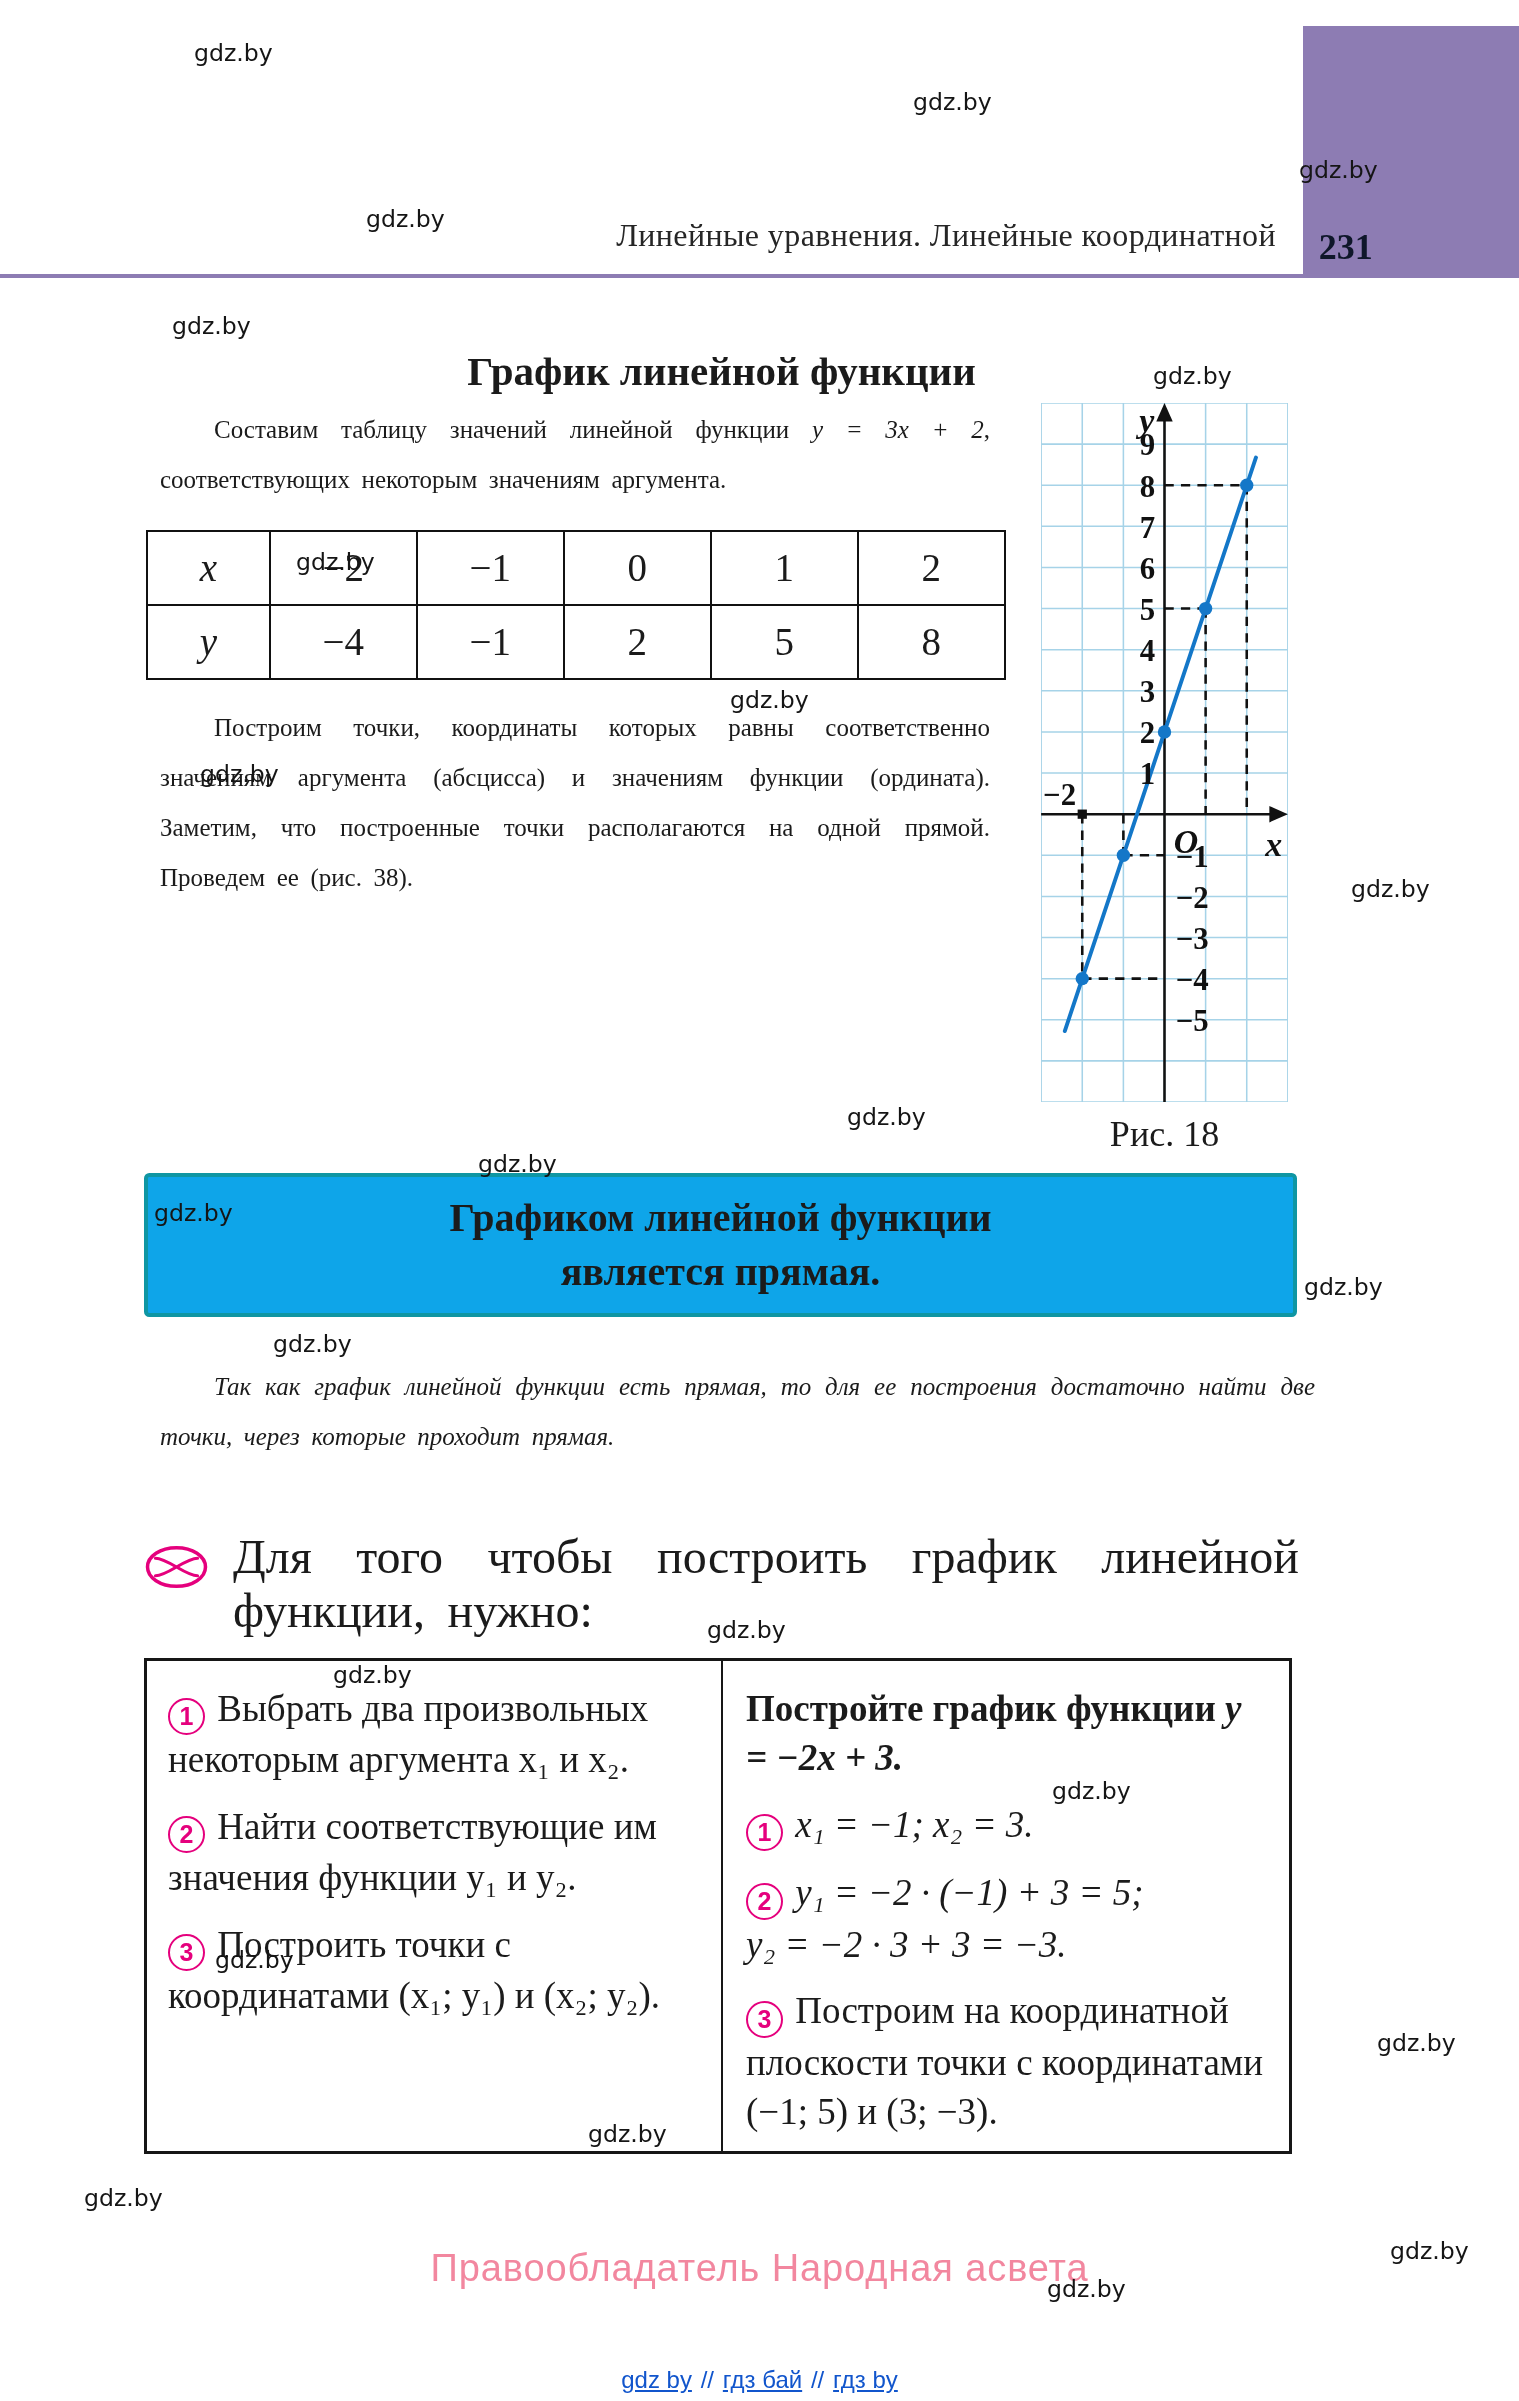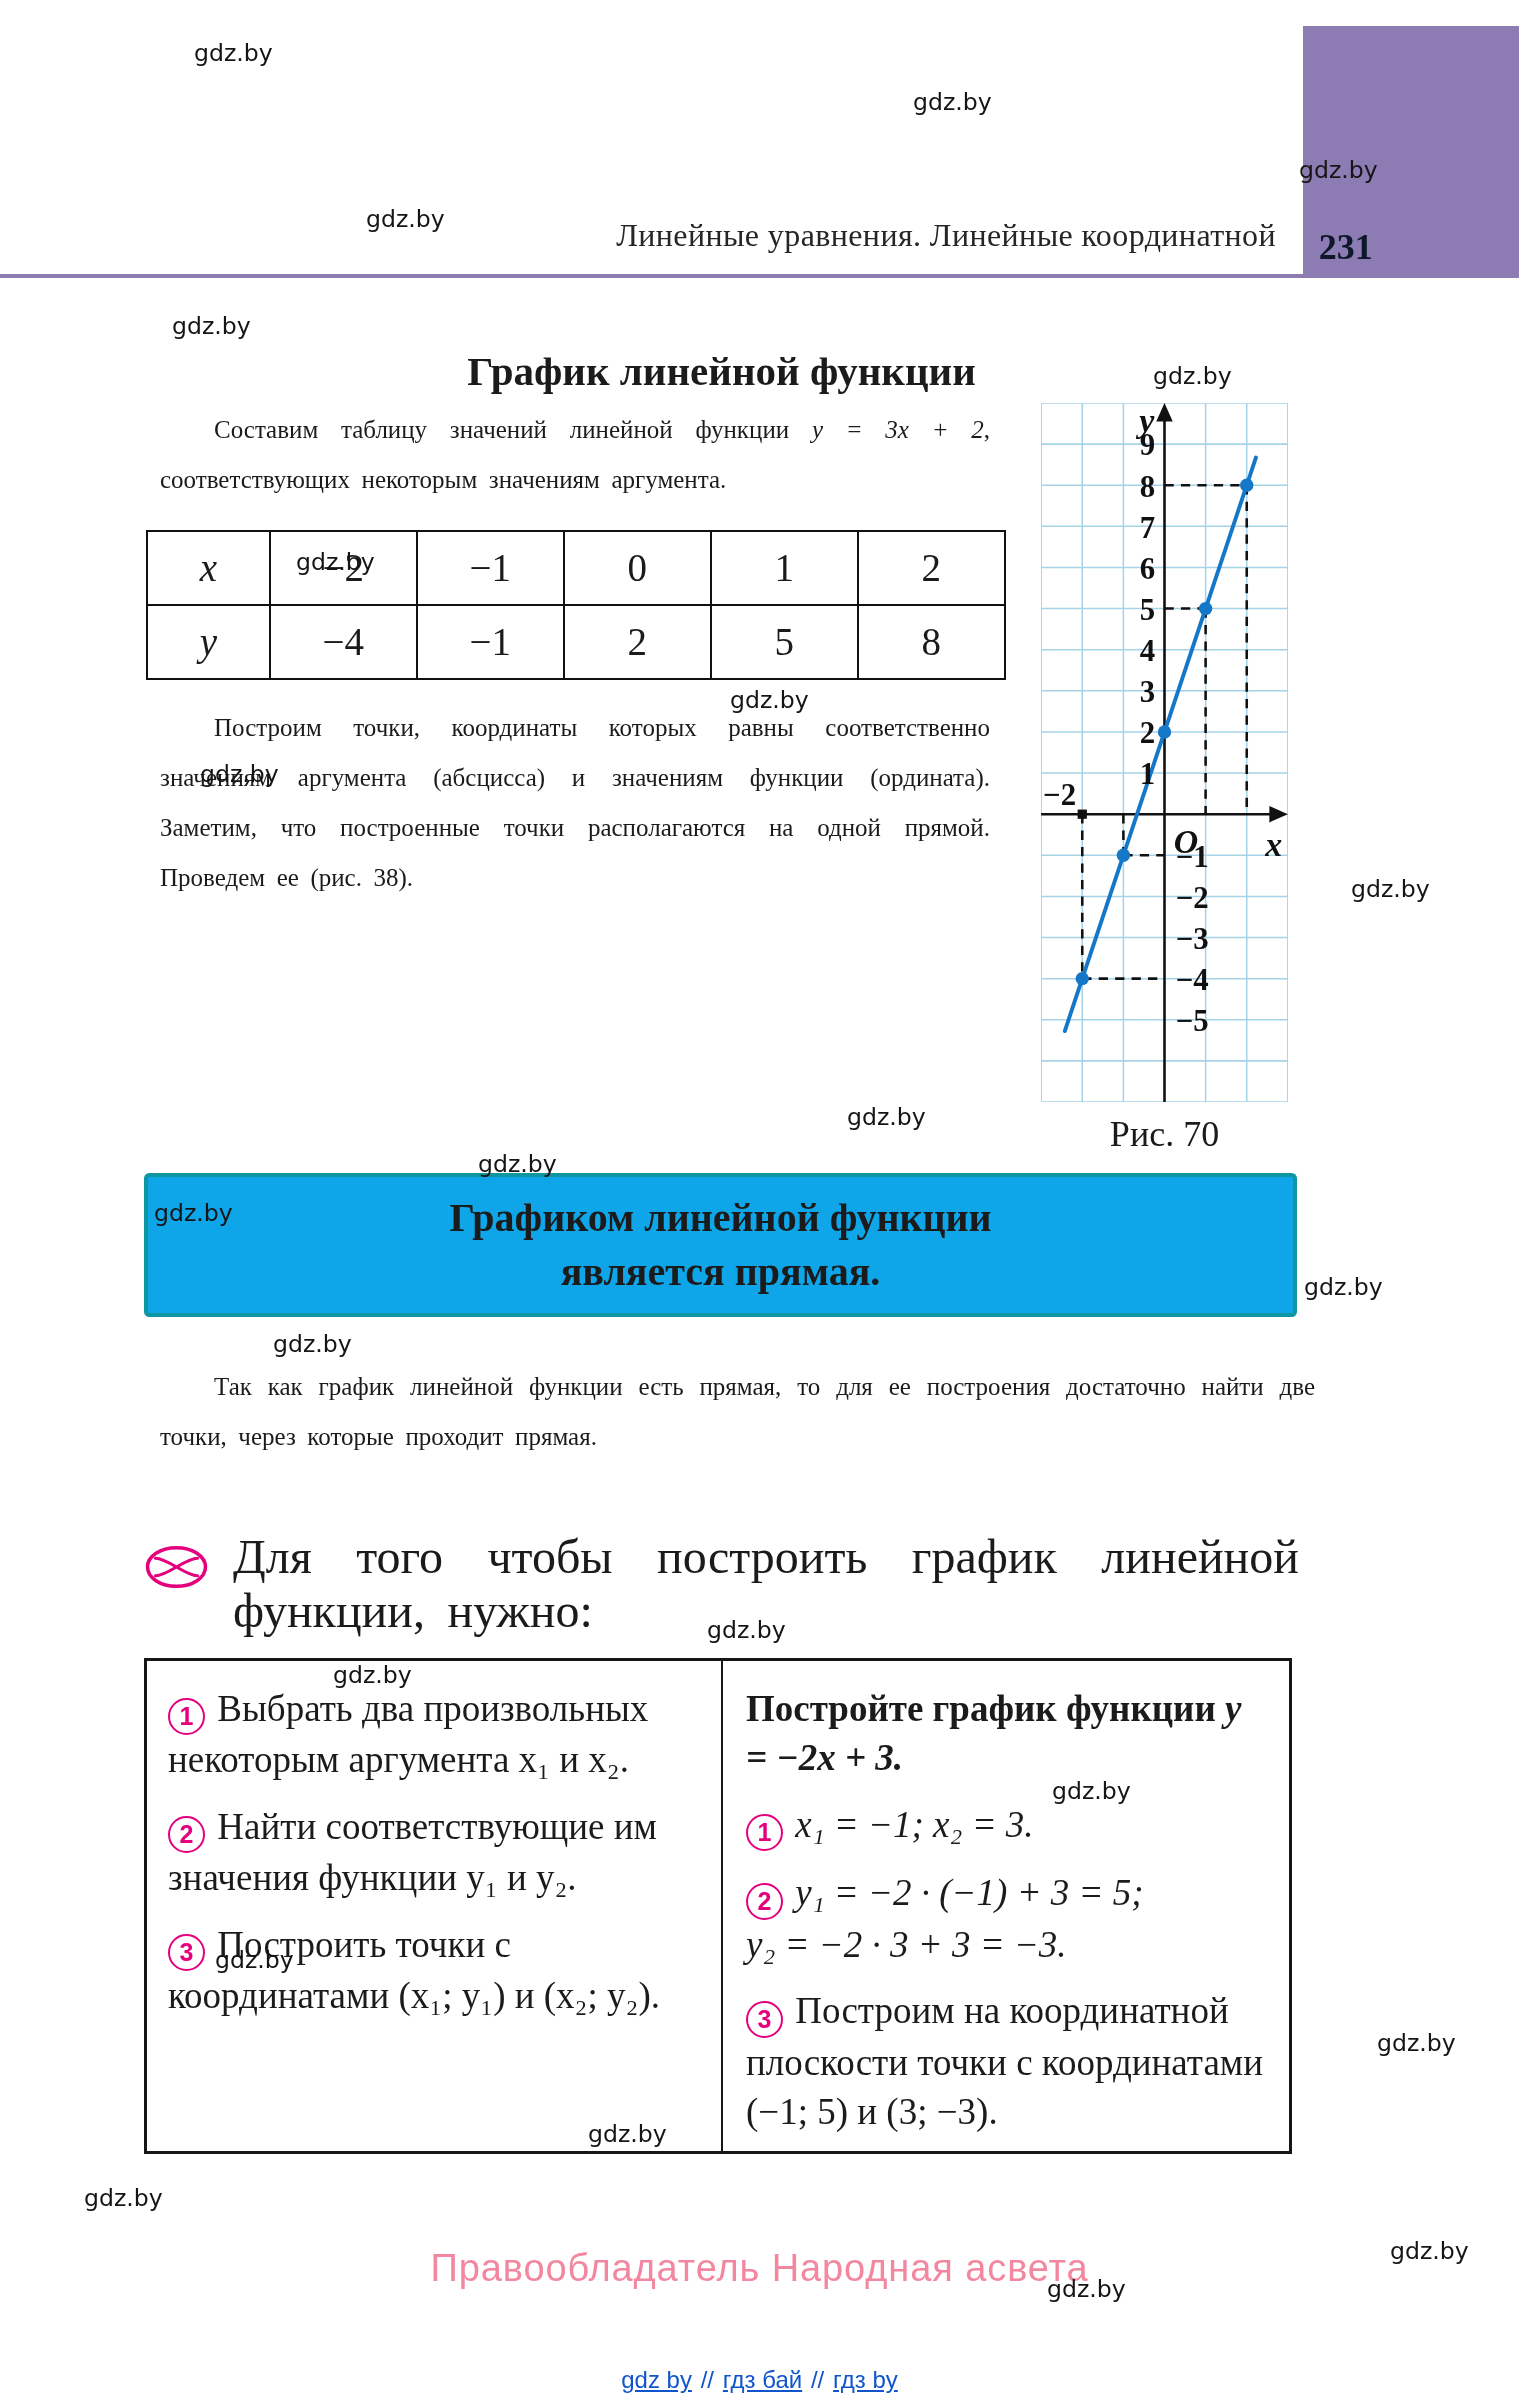--- a/index.html
+++ b/index.html
@@ -134,21 +134,21 @@
     padding: 14px 17.5px;
     text-align: center;
     font-size: 40px;
     font-weight: bold;
     line-height: 54px;
     z-index: 5;
   }
 
   .para3 {
     position: absolute;
-    top: 1346px; left: 144px; width: 1155px;
+    top: 1346px; left: 144px; width: 1155px; font-style: italic;
   }
 
   
   .algo-intro {
     position: absolute;
     top: 1530px; left: 144px; width: 1155px;
   }
   .algo-icon { position: absolute; left: 0; top: 14px; }
   .algo-intro-text {
     margin-left: 89px;
@@ -296,21 +296,21 @@
           <text class="tick" x="131" y="491">−2</text>
           <text class="tick" x="131" y="531">−3</text>
           <text class="tick" x="131" y="571">−4</text>
           <text class="tick" x="131" y="611">−5</text>
         </g>
         <text class="tick" x="34" y="391" text-anchor="end">−2</text>
         <text class="axislbl" x="110" y="28" text-anchor="end">y</text>
         <text class="axislbl" x="218" y="441">x</text>
         <text class="axislbl" x="129" y="438">O</text>
       </svg>
-      <figcaption class="figure-caption">Рис. 70</figcaption>
+      <figcaption class="figure-caption">Рис. 18</figcaption>
     </figure>
   </div>
 
   <div class="callout-box">
     <div>Графиком линейной функции</div>
     <div>является прямая.</div>
   </div>
 
   <p class="body-p indent para3">Так как график линейной функции есть прямая, то для ее построения достаточно найти две точки, через которые проходит прямая.</p>
 

